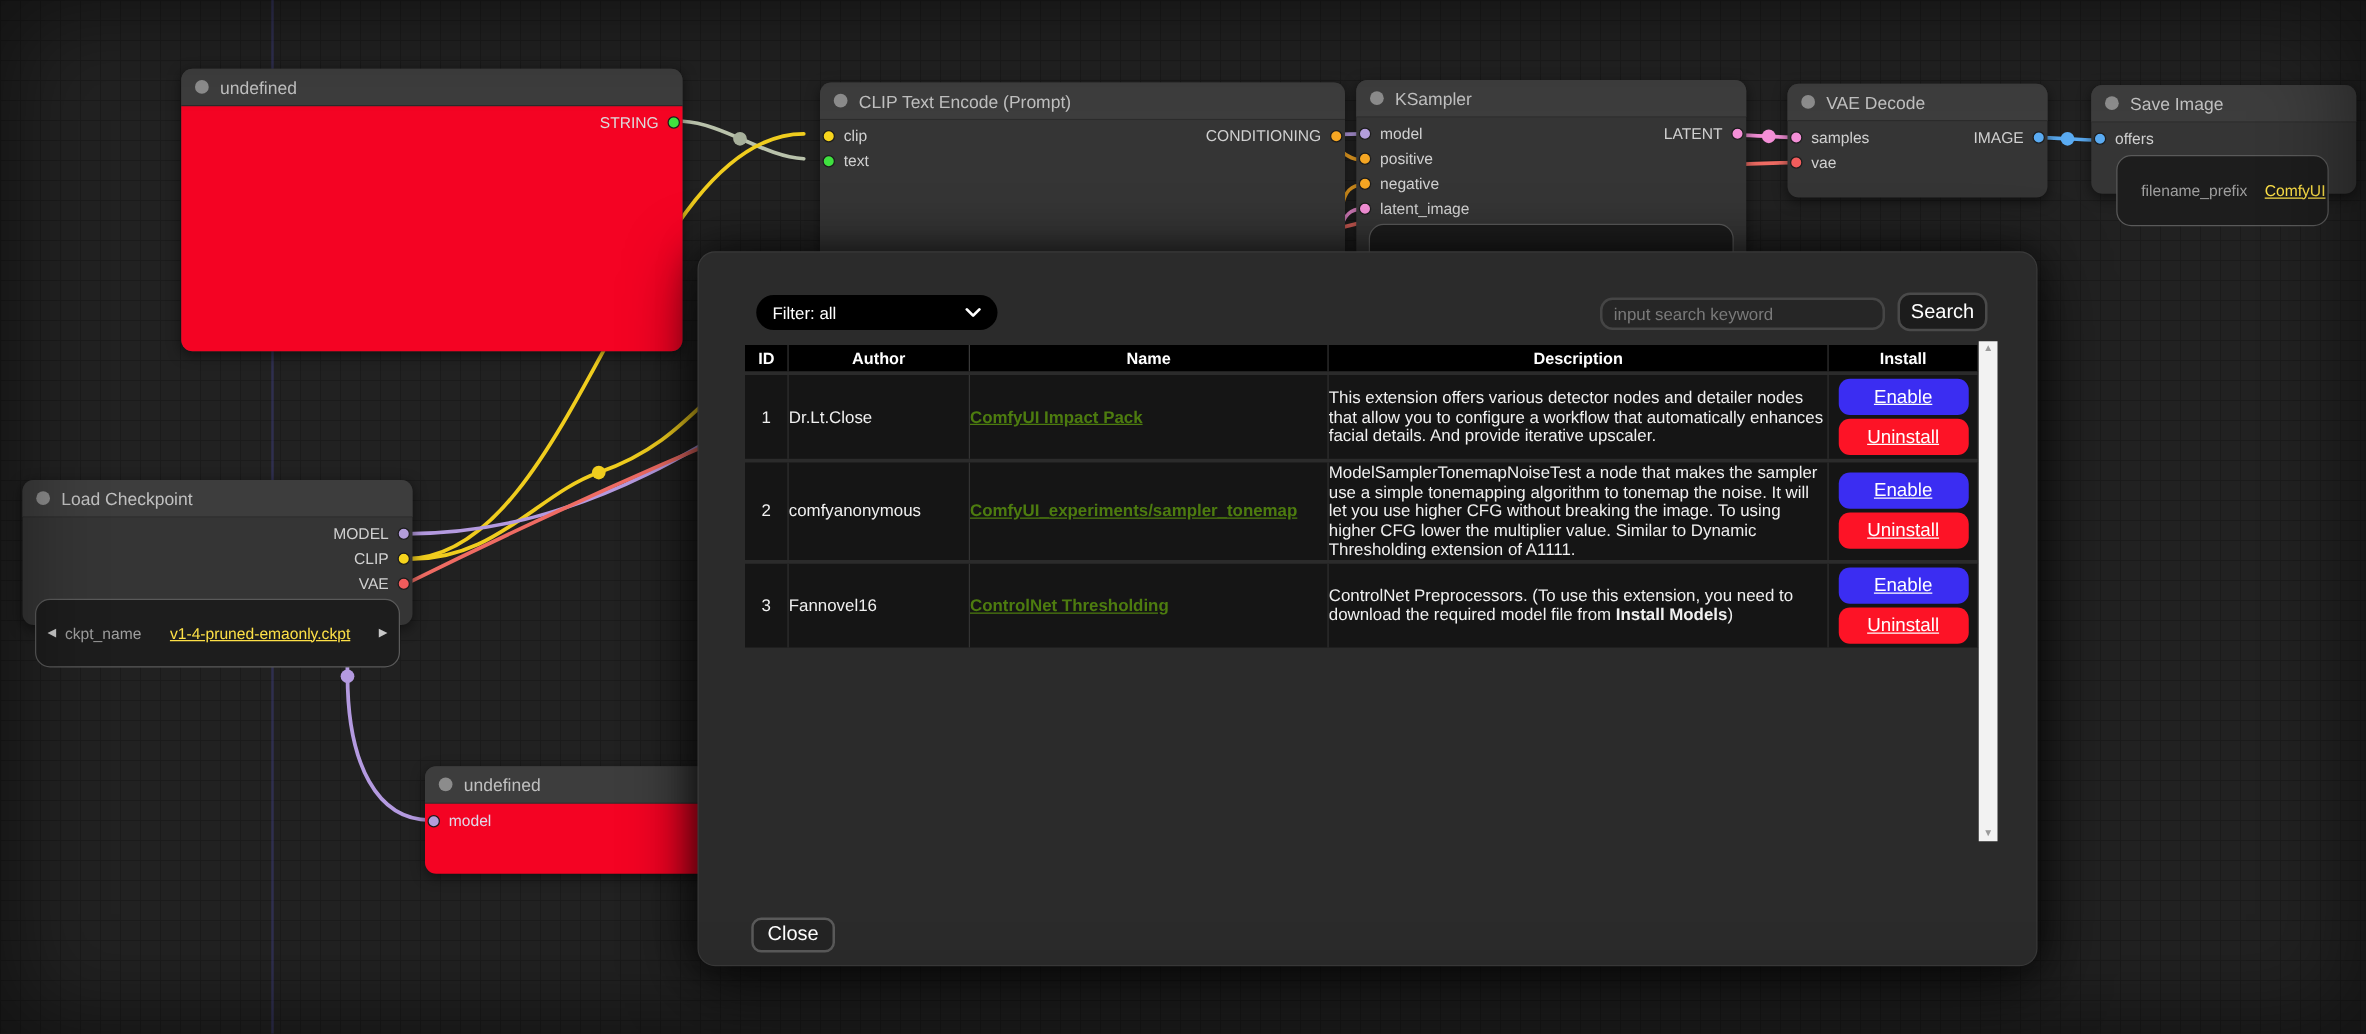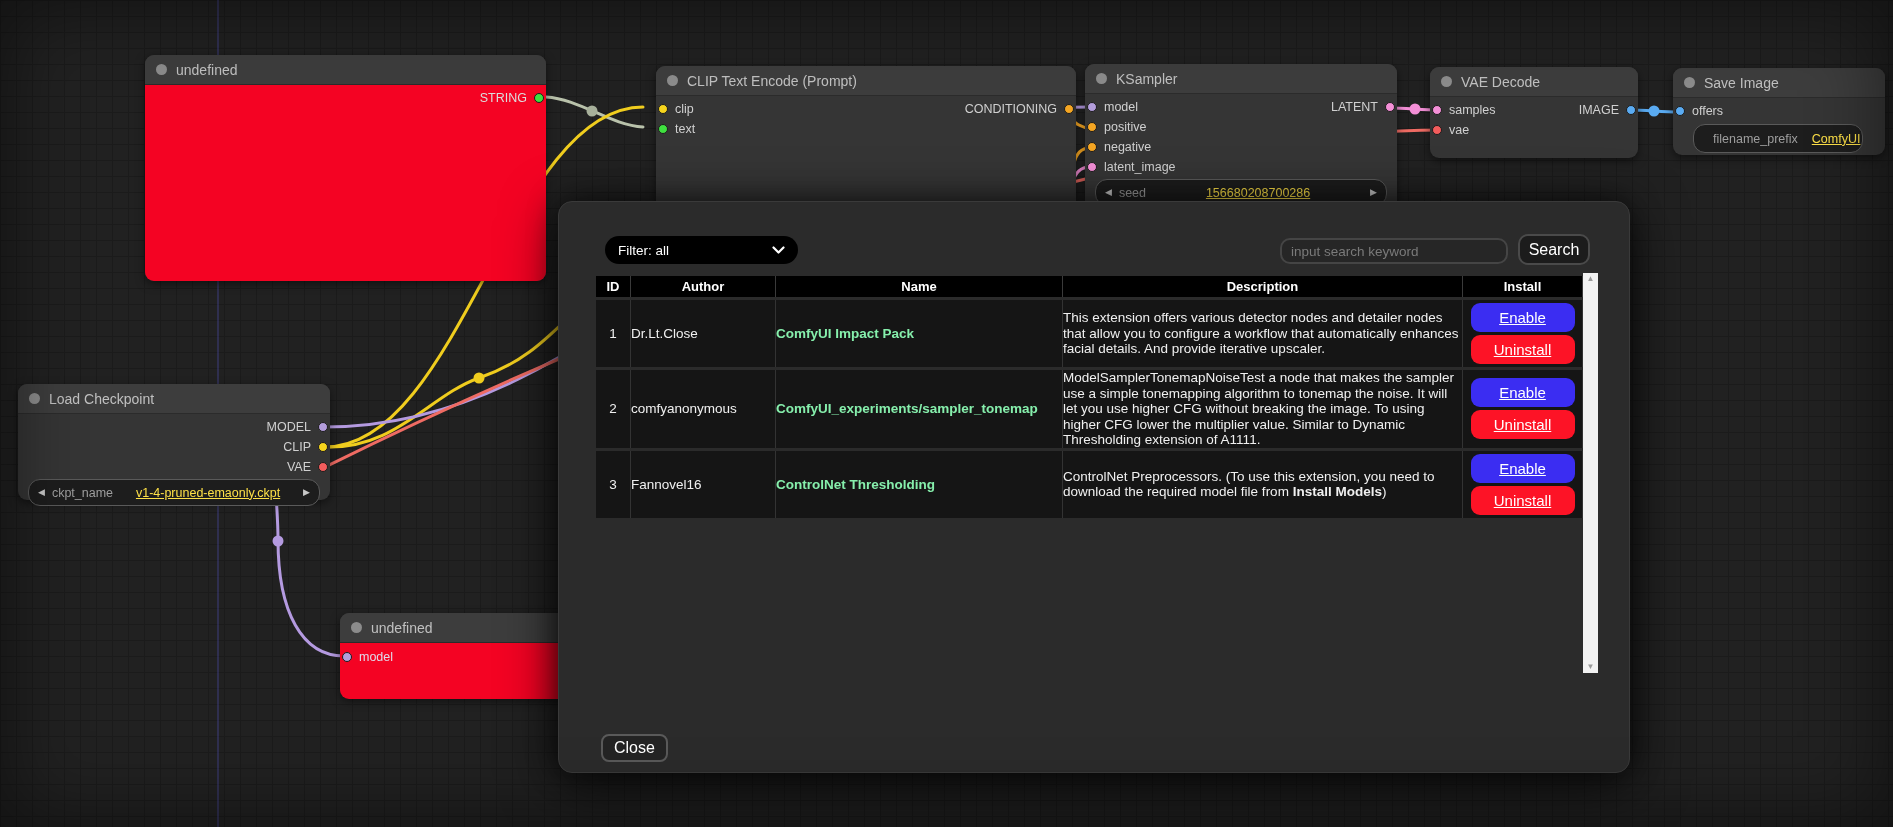--- a/index.html
+++ b/index.html
@@ -32,21 +32,21 @@
   .slot-in{display:flex;align-items:center;gap:7px;}
   .slot-out{display:flex;align-items:center;gap:7px;margin-left:auto;}
   .slot-row.split{justify-content:space-between;}
   .dot{width:10px;height:10px;border-radius:50%;border:1px solid #1c1c1c;box-sizing:border-box;flex:0 0 auto;}
   .dot.in{margin-left:-5px;}
   .dot.out{margin-right:-5px;}
   .c-green{background:#3fe03f;} .c-yellow{background:#f7d51d;} .c-orange{background:#f5a623;}
   .c-lav{background:#b39ddb;} .c-pink{background:#f48fd7;} .c-red{background:#f25c5c;}
   .c-blue{background:#5aabf2;}
   .widget{height:21px;margin:2px 10px 0;border-radius:12px;background:#1d1d1d;border:1px solid #5a5a5a;
-          display:flex;align-items:center;padding:2px 9px;color:#9e9e9e;font-size:12.5px;gap:7px;}
+          display:flex;align-items:center;padding:16px 9px;color:#9e9e9e;font-size:12.5px;gap:7px;}
   .widget .wlabel{color:#9e9e9e;}
   .widget .wvalue{color:#fde047;text-decoration:underline;}
   .widget .arrow{font-size:9px;color:#c8c8c8;line-height:21px;}
   .widget .spacer{flex:1;}
 
   
   .modal{position:absolute;left:558px;top:201px;width:1070px;height:570px;z-index:10;
          background:#2b2b2b;border-radius:14px;border:1px solid #3a3a3a;
          box-shadow:0 12px 55px rgba(0,0,0,.7), 0 0 28px rgba(0,0,0,.55);}
   .filter-select{position:absolute;left:46px;top:34px;width:193px;height:28px;box-sizing:border-box;
@@ -62,21 +62,21 @@
          font-size:16px;cursor:pointer;font-family:"Liberation Sans",sans-serif;}
   .table-wrap{position:absolute;left:37px;top:71px;width:1002px;height:400px;}
   table.ext{border-collapse:separate;border-spacing:0 3px;width:987px;table-layout:fixed;}
   table.ext th{background:#000;color:#fff;font-size:13px;font-weight:bold;height:21px;
          border-right:1px solid #3a3a3a;padding:0;}
   table.ext td{background:#151515;border-right:1px solid #333;vertical-align:middle;
          color:#f0f0f0;font-size:13.5px;padding:0;}
   td.c-id{text-align:center;}
   td.c-author{padding-left:8px;}
   td.c-name{padding-left:8px;}
-  td.c-name a{color:#86efac;font-weight:bold;cursor:pointer;}
+  td.c-name a{color:#4d7c0f;font-weight:bold;text-decoration:underline;cursor:pointer;}
   td.c-desc{padding:2px 5px;font-size:13.5px;line-height:15.5px;color:#f4f4f4;}
   td.c-desc b{font-weight:bold;}
   td.c-install{text-align:center;}
   .btn-enable,.btn-uninstall{display:block;width:104px;height:29px;margin:3px auto;border:none;
          border-radius:9px;color:#fff;font-size:15px;cursor:pointer;
          font-family:"Liberation Sans",sans-serif;text-decoration:underline;}
   .btn-enable{background:#3b2df2;}
   .btn-uninstall{background:#fd1326;}
   .scrollbar{position:absolute;right:0;top:0;width:15px;height:400px;background:#f2f2f2;
          display:flex;flex-direction:column;justify-content:space-between;align-items:center;cursor:pointer;}

